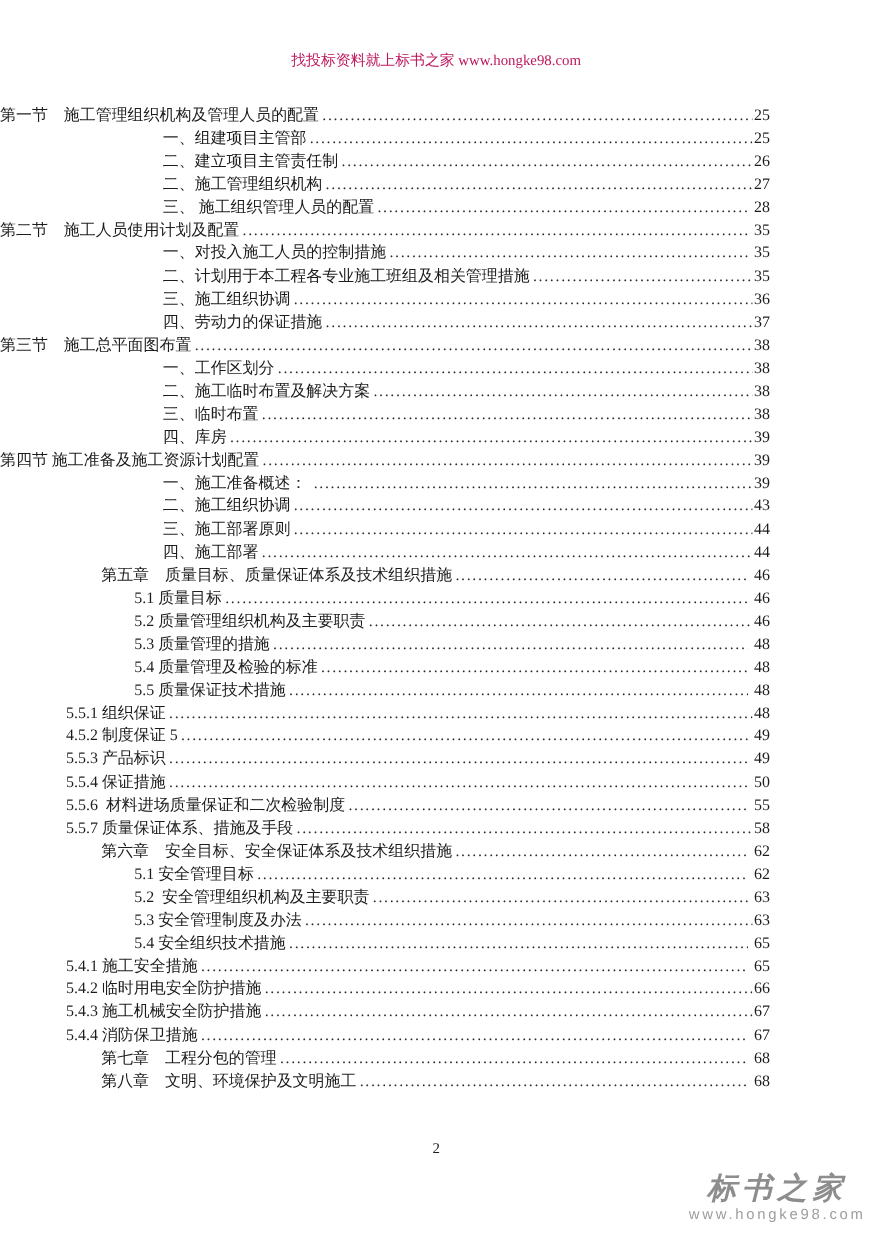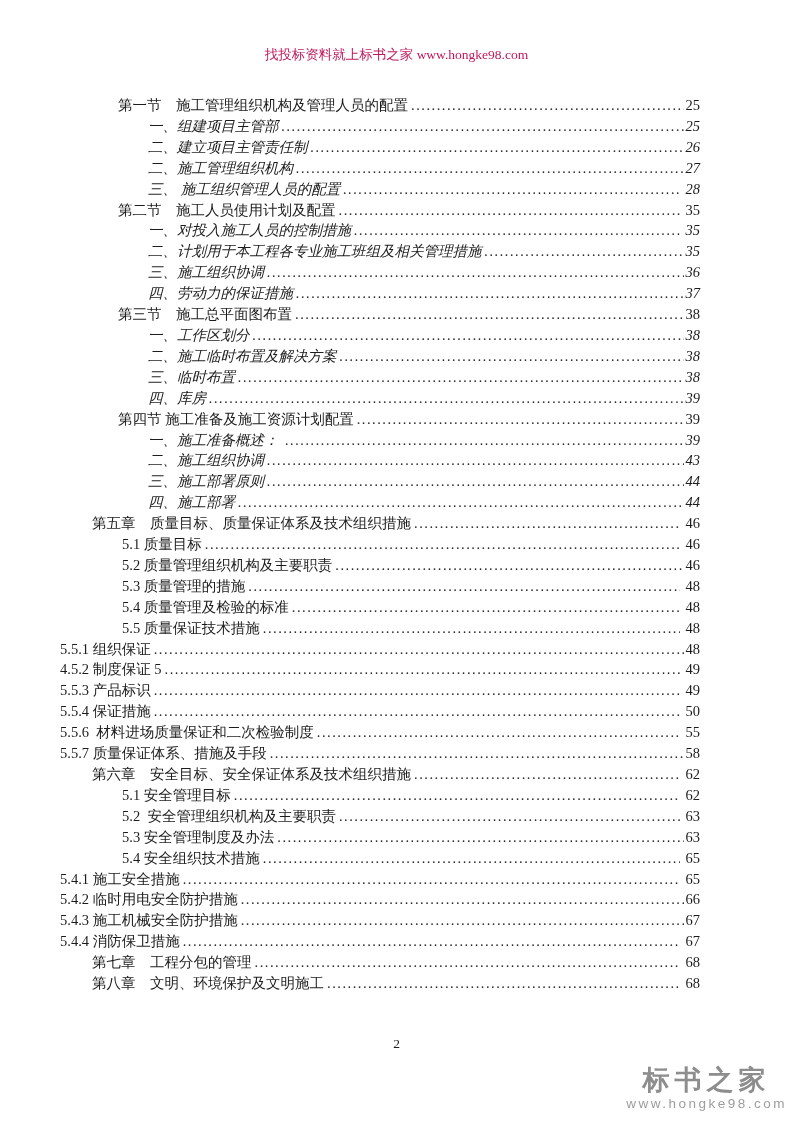--- a/index.html
+++ b/index.html
@@ -25,22 +25,22 @@
   }
   .toc-row {
     display: flex;
     align-items: baseline;
     height: 20.91px;
     padding-right: 93px;
     font-size: 14.5px;
     line-height: 20.91px;
   }
   .toc-row.lvl-chapter { padding-left: 92px; }
-  .toc-row.lvl-section { padding-left: 118px; }
-  .toc-row.lvl-cn      { padding-left: 148px; font-style: italic; }
+  .toc-row.lvl-section { }
+  .toc-row.lvl-cn      { padding-left: 148px; }
   .toc-row.lvl-num2    { padding-left: 122px; }
   .toc-row.lvl-num3    { padding-left: 60px; align-items: flex-end; }
   .toc-title { white-space: pre; }
   .toc-leader {
     flex: 1 1 auto;
     overflow: hidden;
     white-space: nowrap;
     margin: 0 2px 0 3px;
     letter-spacing: 1.5px;
     color: #2a2a2a;
@@ -295,15 +295,15 @@
     <div class="toc-row lvl-chapter">
     <span class="toc-title">第八章　文明、环境保护及文明施工</span>
     <span class="toc-leader"></span>
     <span class="toc-page"> 68</span>
   </div>
   </div>
 
 <div class="page-number">2</div>
 
 <div class="brand">
-  <div class="brand-name" style="color: rgb(141, 141, 141);">标书之家</div>
+  <div class="brand-name" style="color: rgb(141, 141, 141); font-style: italic;">标书之家</div>
   <div class="brand-url" style="color: rgb(157, 157, 157);">www.hongke98.com</div>
 </div>
 
 </body></html>

